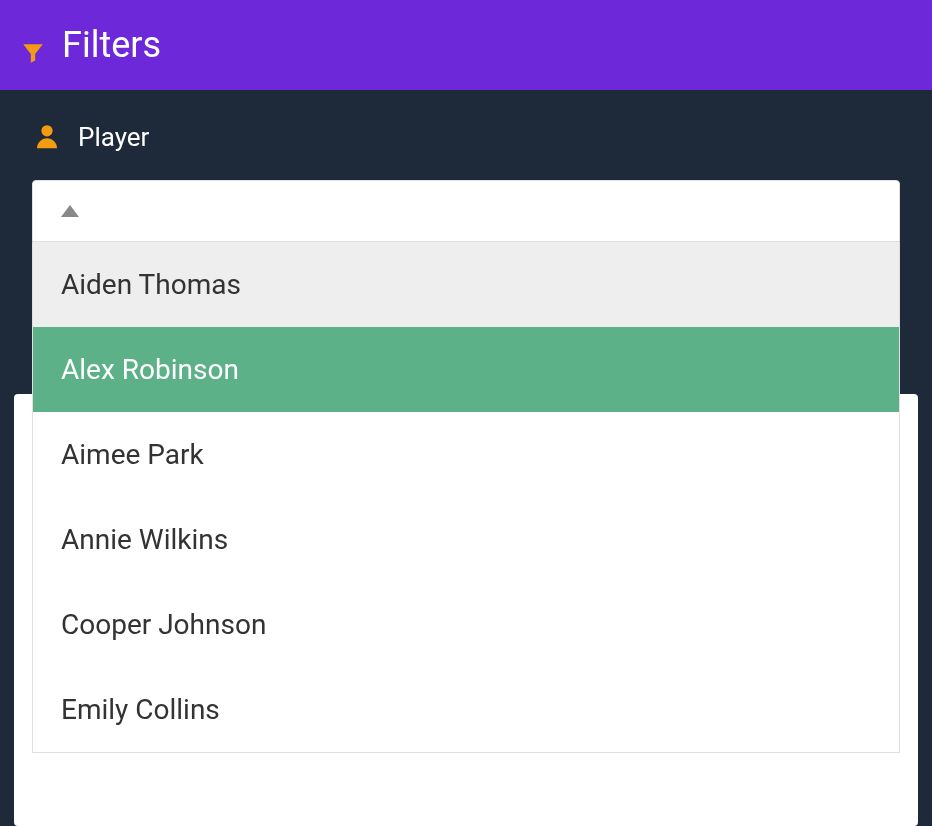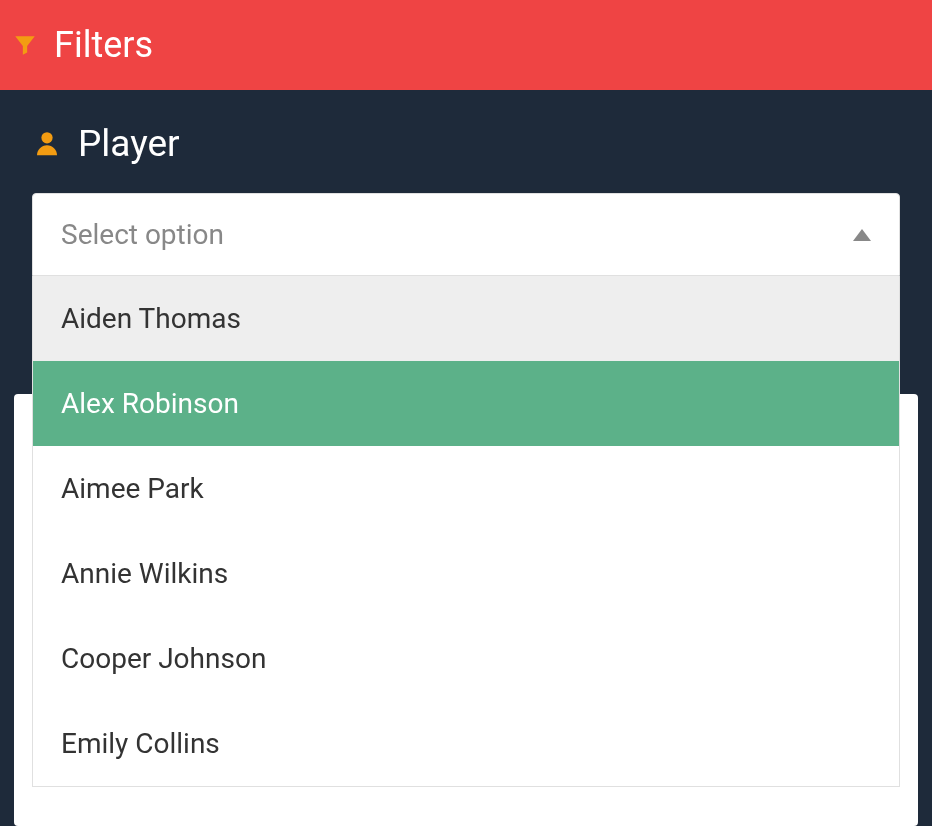--- a/index.html
+++ b/index.html
@@ -8,24 +8,24 @@
       box-sizing: border-box;
     }
     body {
       font-family: -apple-system, BlinkMacSystemFont, "Segoe UI", Roboto, "Helvetica Neue", Arial, sans-serif;
       background: #1e2a3a;
       width: 932px;
       height: 826px;
       overflow: hidden;
     }
     .header-bar {
-      background: #ef4444;
-      padding: 24px 12px;
+      background: #6d28d9;
+      padding: 24px 20px;
       display: flex;
-      align-items: center;
+      align-items: flex-end;
       gap: 16px;
     }
     .filter-icon {
       color: #f39c12;
       display: flex;
       align-items: center;
     }
     .filter-icon svg {
       width: 26px;
       height: 26px;
@@ -49,21 +49,21 @@
       color: #f39c12;
       display: flex;
       align-items: center;
     }
     .person-icon svg {
       width: 30px;
       height: 30px;
     }
     .section-title {
       color: #ffffff;
-      font-size: 37px;
+      font-size: 26px;
       font-weight: 400;
     }
     .dropdown-container {
       position: relative;
     }
     .dropdown-select {
       background: #ffffff;
       border: 1px solid #e0e0e0;
       border-radius: 4px 4px 0 0;
       padding: 24px 28px;
@@ -137,21 +137,20 @@
       <svg viewBox="0 0 24 24" fill="currentColor">
         <circle cx="12" cy="7" r="4.5"></circle>
         <path d="M4 21c0-4.4 3.6-8 8-8s8 3.6 8 8H4z"></path>
       </svg>
     </span>
     <span class="section-title">Player</span>
   </div>
 
   <div class="dropdown-container">
     <div class="dropdown-select">
-      <span class="dropdown-placeholder">Select option</span>
       <span class="chevron-up-icon">
         <svg viewBox="0 0 18 12" fill="currentColor">
           <path d="M0 12 L9 0 L18 12 Z"></path>
         </svg>
       </span>
     </div>
     <div class="dropdown-list">
       <div class="dropdown-option hovered">
         <span>Aiden Thomas</span>
       </div>

